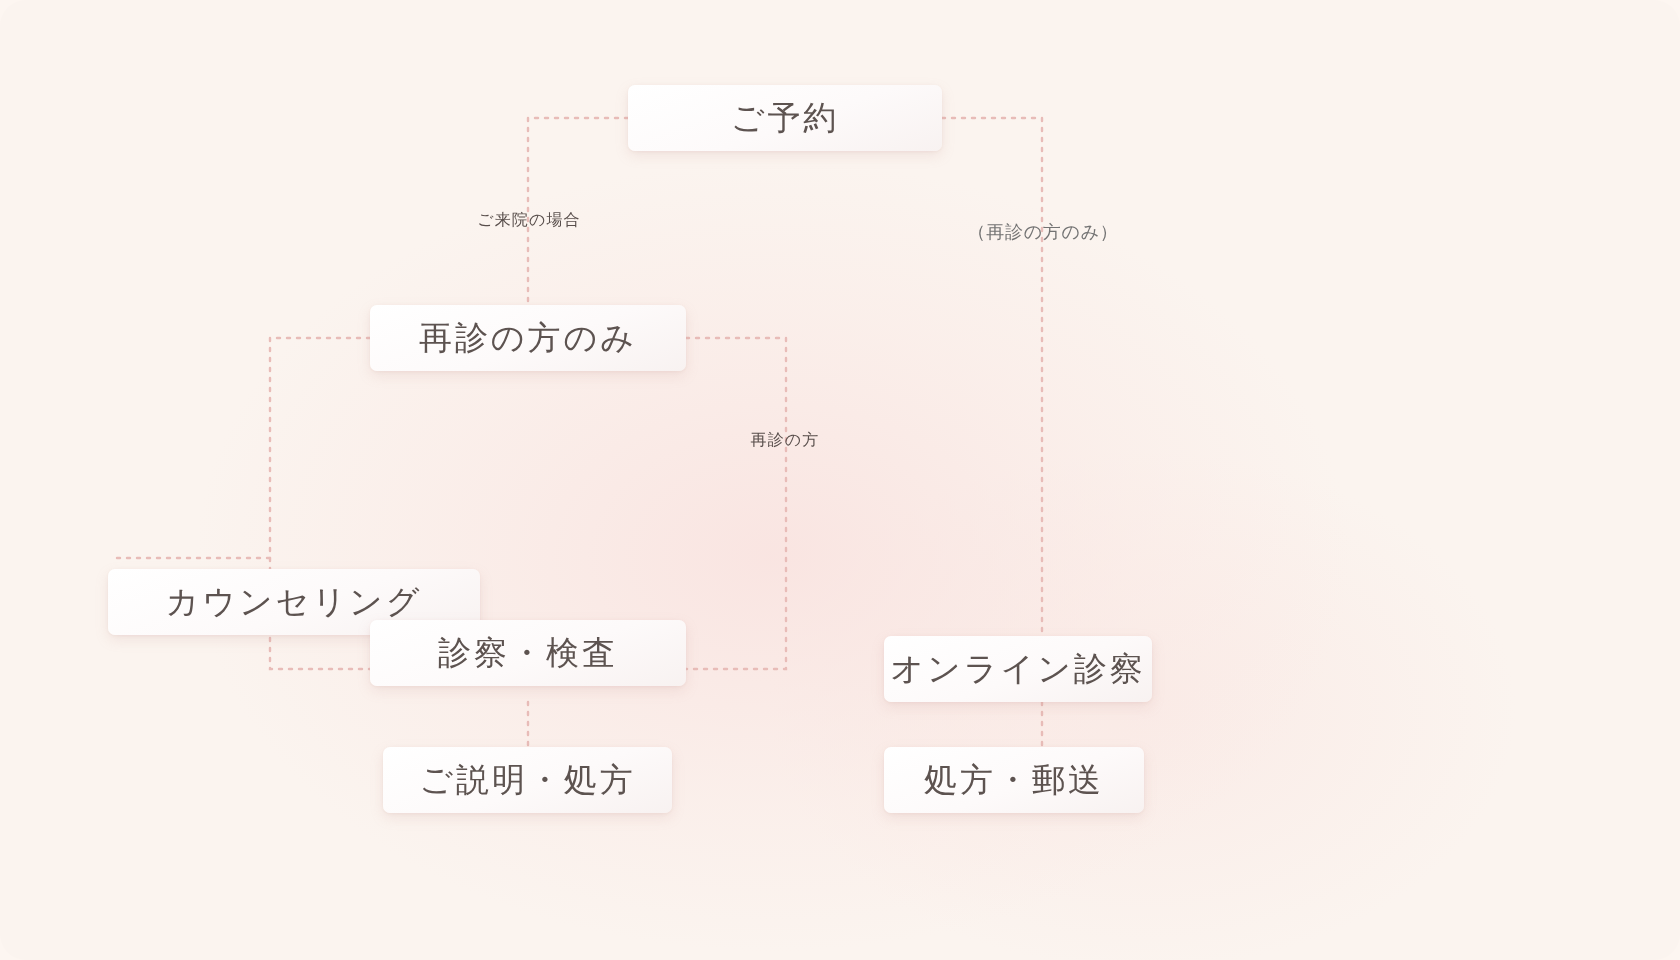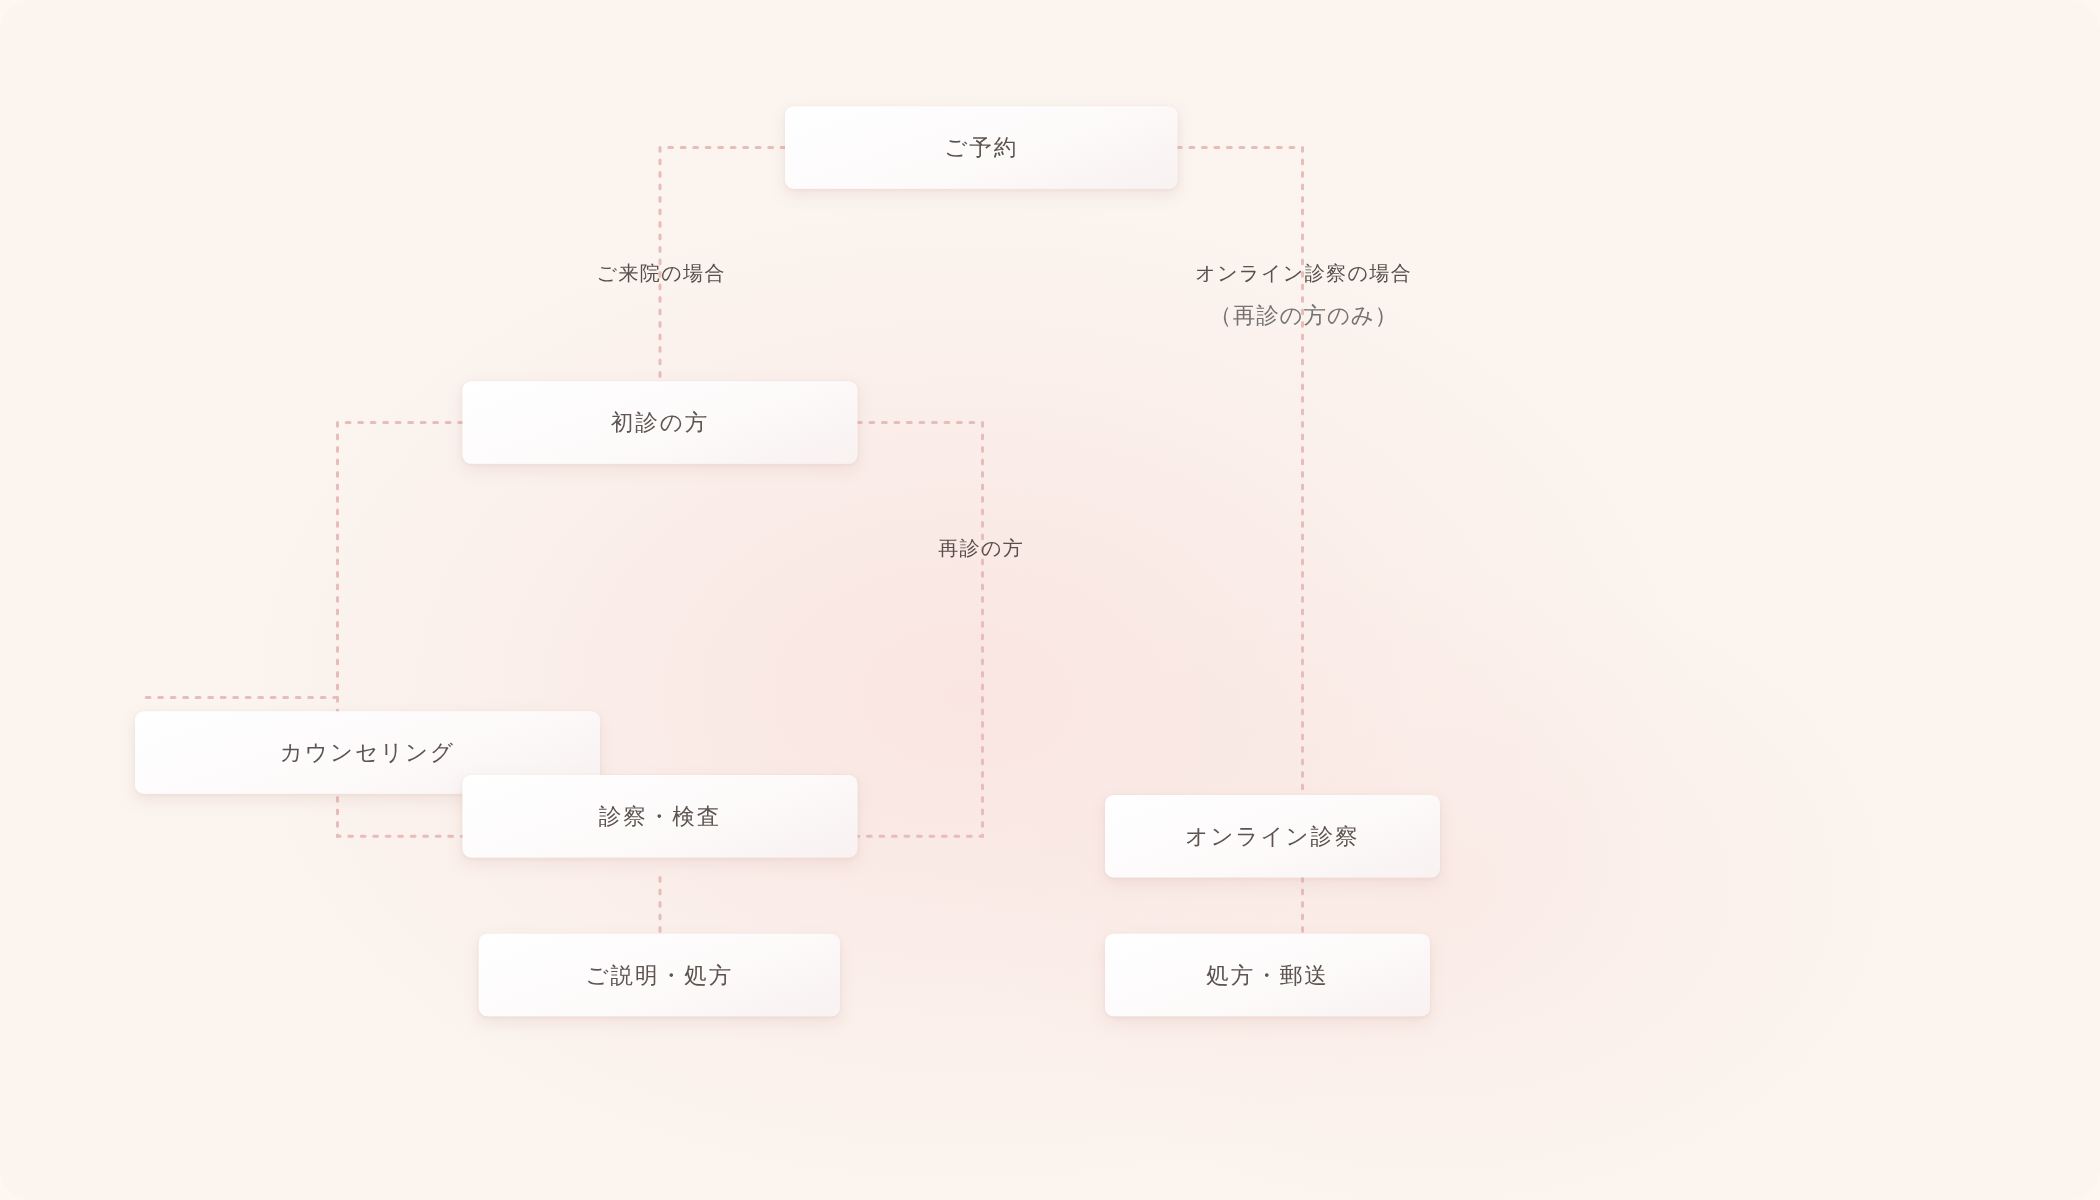--- a/index.html
+++ b/index.html
@@ -41,21 +41,21 @@
   .node {
     position: absolute;
     box-sizing: border-box;
     display: flex;
     align-items: center;
     justify-content: center;
     background: linear-gradient(160deg, #ffffff 0%, #fdfafa 55%, #f8f2f1 100%);
     border-radius: 7px;
     box-shadow: 0 5px 13px rgba(196,150,140,0.17), 0 1px 3px rgba(196,150,140,0.12);
     color: #5d5350;
-    font-size: 18px;
+    font-size: 33px;
     letter-spacing: 0.09em;
     white-space: nowrap;
     z-index: 3;
   }
   .edge-label {
     position: absolute;
     text-align: center;
     color: #584e4b;
     letter-spacing: 0.07em;
     white-space: nowrap;
@@ -96,21 +96,21 @@
 
       <path d="M 1042 702 L 1042 747"></path>
     </g>
   </svg>
 
   <div class="node" style="left:628px; top:85px; width:314px; height:66px;">
     <span>ご予約</span>
   </div>
 
   <div class="node" style="left:370px; top:305px; width:316px; height:66px;">
-    <span>初診の方</span>
+    <span>再診の方のみ</span>
   </div>
 
   <div class="node" style="left:108px; top:525px; width:372px; height:66px;margin-top:44px;">
     <span>カウンセリング</span>
   </div>
 
   <div class="node" style="left:370px; top:620px; width:316px; height:66px;">
     <span>診察・検査</span>
   </div>
 
@@ -124,21 +124,20 @@
 
   <div class="node" style="left:884px; top:747px; width:260px; height:66px;">
     <span>処方・郵送</span>
   </div>
 
   <div class="edge-label" style="left:384px; top:210px; width:290px;">
     <span class="main">ご来院の場合</span>
   </div>
 
   <div class="edge-label" style="left:898px; top:210px; width:290px;">
-    <span class="main">オンライン診察の場合</span>
     <span class="sub">（再診の方のみ）</span>
   </div>
 
 
   <div class="edge-label" style="left:640px; top:430px; width:290px;">
     <span class="main">再診の方</span>
   </div>
 
 </div>
 

